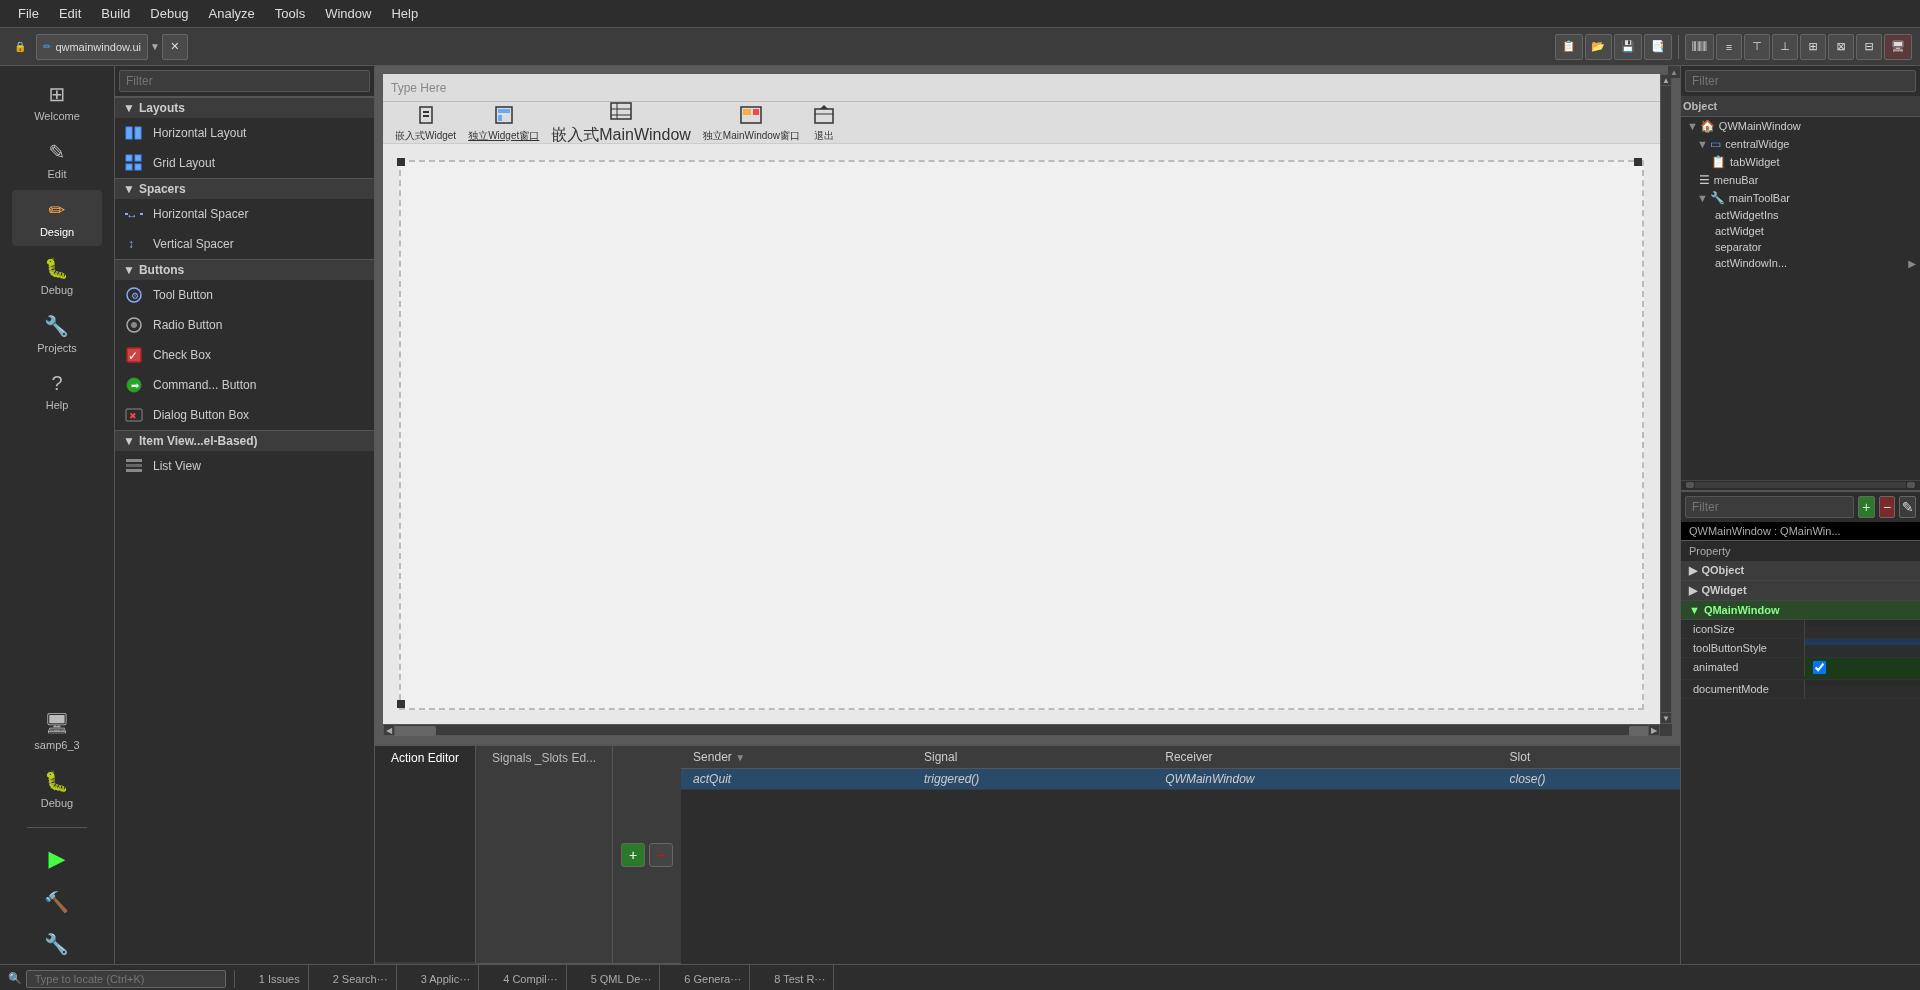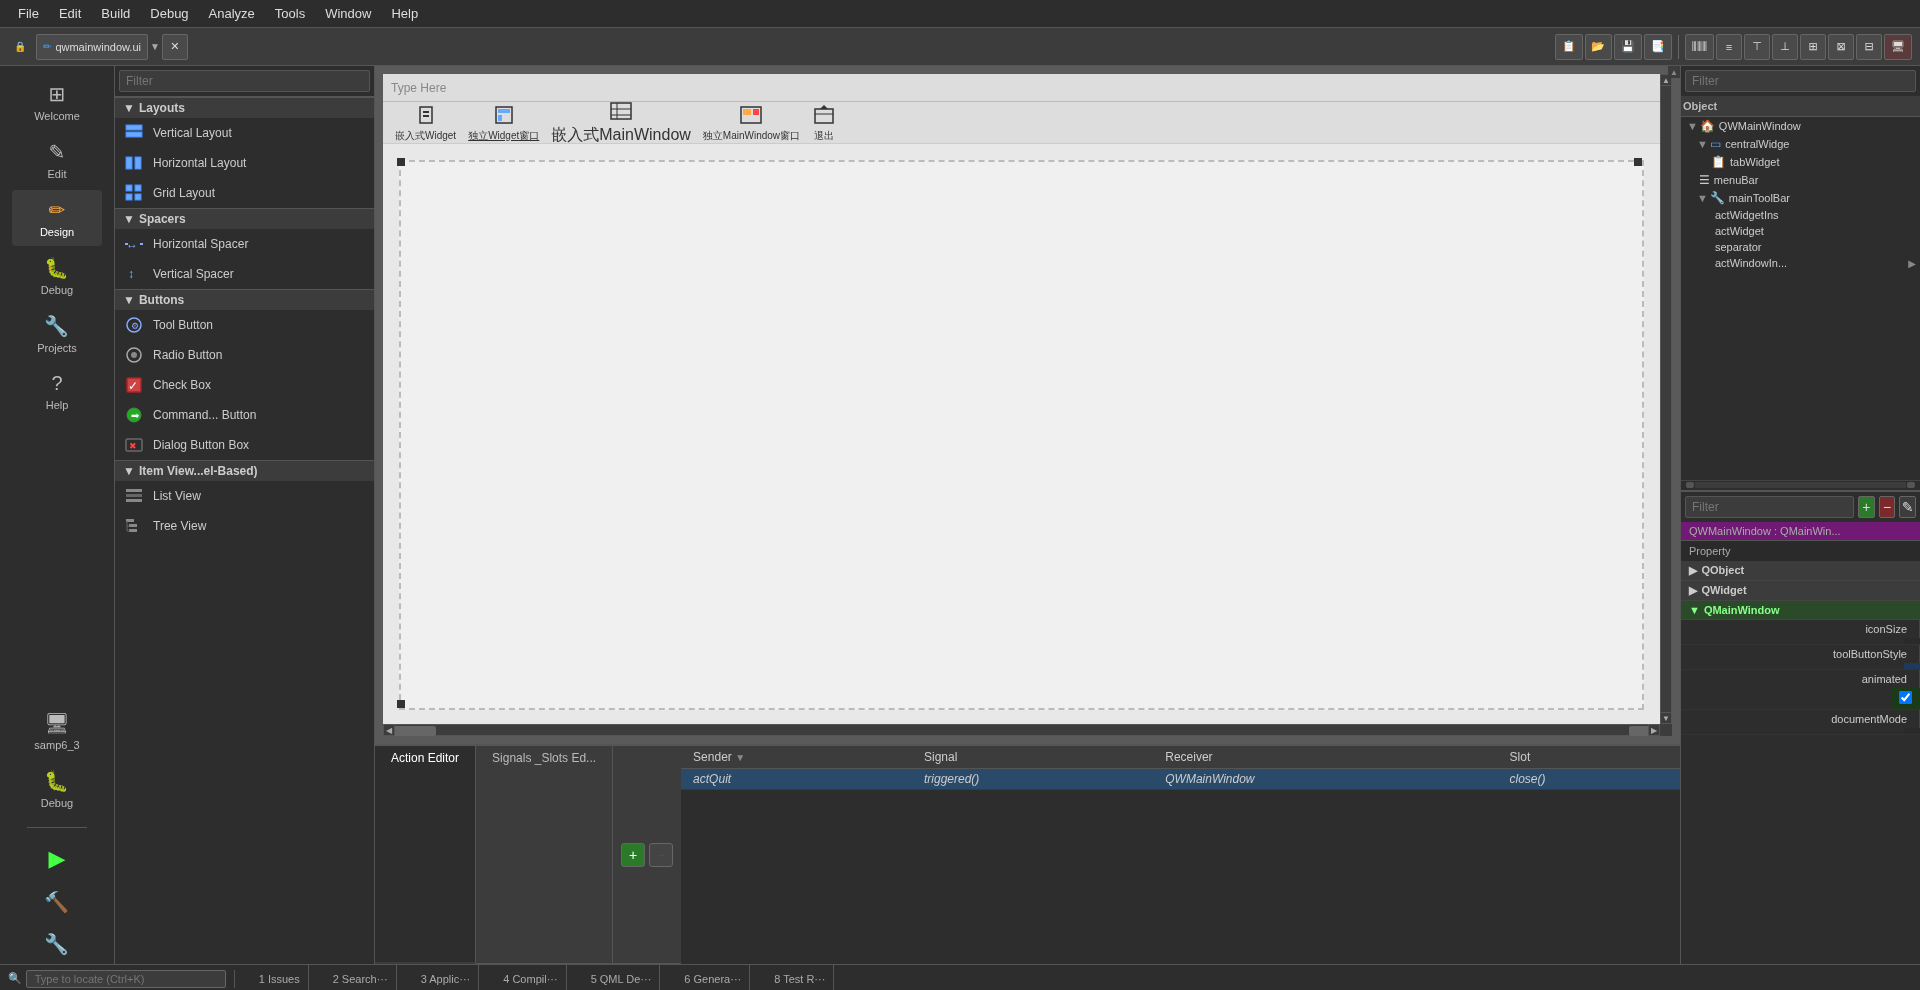--- a/index.html
+++ b/index.html
@@ -60,27 +60,27 @@
     .obj-row .expand { color: #888; cursor: pointer; margin-right: 2px; }
     .obj-name { flex: 1; }
     .obj-icon { margin-right: 4px; font-size: 12px; }
 
     #prop-filter-row { display: flex; align-items: center; gap: 4px; padding: 4px; border-top: 1px solid #555; }
     #prop-filter-row input { flex: 1; background: #3c3c3c; border: 1px solid #555; color: #ddd; padding: 3px 6px; font-size: 12px; border-radius: 2px; }
     .prop-btn { width: 22px; height: 22px; display: flex; align-items: center; justify-content: center; border: 1px solid #666; background: #3c3c3c; color: #ddd; cursor: pointer; border-radius: 2px; font-size: 14px; }
     .prop-btn.green { background: #2a7a2a; }
     .prop-btn.red { background: #7a2a2a; }
 
-    #obj-scope { padding: 3px 8px; font-size: 11px; color: #aaa; background: #701a75; border-bottom: 1px solid #555; }
+    #obj-scope { padding: 3px 8px; font-size: 11px; color: #aaa; background: #000000; border-bottom: 1px solid #555; }
 
     #property-panel { flex: 1; display: flex; flex-direction: column; overflow: hidden; }
     #prop-section-label { padding: 4px 8px; font-size: 11px; color: #aaa; background: #2a2a2a; }
     #prop-table { flex: 1; overflow-y: auto; font-size: 11px; }
     .prop-section { background: #3c3c3c; padding: 3px 8px; color: #ccc; font-weight: bold; display: flex; align-items: center; gap: 4px; border-bottom: 1px solid #444; cursor: pointer; }
-    .prop-row { display: flex; align-items: flex-end; border-bottom: 1px solid #333; flex-direction: column; }
+    .prop-row { display: flex; align-items: flex-start; border-bottom: 1px solid #333; }
     .prop-name { flex: 1; padding: 3px 12px; color: #ccc; background: #2d2d2d; border-right: 1px solid #444; }
     .prop-value { flex: 1; padding: 3px 8px; color: #aaa; background: #2a2a2a; }
     .prop-value.highlight { background: #1e3a5a; color: #8af; }
     .prop-value.green-bg { background: #1a3a1a; color: #8f8; }
 
     
     #statusbar { height: 28px; background: #2d2d2d; border-top: 1px solid #555; display: flex; align-items: center; padding: 0 8px; gap: 16px; font-size: 11px; color: #aaa; }
     .status-item { padding: 0 8px; border-right: 1px solid #555; height: 100%; display: flex; align-items: center; cursor: pointer; }
     #search-box { background: #3c3c3c; border: 1px solid #666; color: #ddd; padding: 2px 8px; font-size: 11px; border-radius: 2px; width: 200px; }
 
@@ -186,29 +186,20 @@
     </div>
     <div id="widget-list">
 
       <div class="widget-section-header">
         <span>▼</span>
         <span>Layouts</span>
       </div>
       <div class="widget-item">
         <div class="widget-icon">
           <svg width="20" height="20" viewBox="0 0 20 20">
-              <rect x="2" y="2" width="16" height="5" fill="#6af" stroke="#48f" stroke-width="1"></rect>
-              <rect x="2" y="9" width="16" height="5" fill="#6af" stroke="#48f" stroke-width="1"></rect>
-            </svg>
-        </div>
-        <span>Vertical Layout</span>
-      </div>
-      <div class="widget-item">
-        <div class="widget-icon">
-          <svg width="20" height="20" viewBox="0 0 20 20">
               <rect x="2" y="4" width="6" height="12" fill="#6af" stroke="#48f" stroke-width="1"></rect>
               <rect x="11" y="4" width="6" height="12" fill="#6af" stroke="#48f" stroke-width="1"></rect>
             </svg>
         </div>
         <span>Horizontal Layout</span>
       </div>
       <div class="widget-item">
         <div class="widget-icon">
           <svg width="20" height="20" viewBox="0 0 20 20">
               <rect x="2" y="2" width="6" height="6" fill="#6af" stroke="#48f" stroke-width="1"></rect>
@@ -299,33 +290,20 @@
       </div>
       <div class="widget-item">
         <div class="widget-icon">
           <svg width="20" height="20" viewBox="0 0 20 20">
               <rect x="2" y="3" width="16" height="3" fill="#888"></rect>
               <rect x="2" y="8" width="16" height="3" fill="#666"></rect>
               <rect x="2" y="13" width="16" height="3" fill="#888"></rect>
             </svg>
         </div>
         <span>List View</span>
-      </div>
-      <div class="widget-item">
-        <div class="widget-icon">
-          <svg width="20" height="20" viewBox="0 0 20 20">
-              <rect x="2" y="3" width="8" height="3" fill="#888"></rect>
-              <rect x="5" y="8" width="8" height="3" fill="#888"></rect>
-              <rect x="5" y="13" width="8" height="3" fill="#888"></rect>
-              <line x1="3" y1="5" x2="3" y2="15" stroke="#666" stroke-width="1"></line>
-              <line x1="3" y1="10" x2="6" y2="10" stroke="#666" stroke-width="1"></line>
-              <line x1="3" y1="15" x2="6" y2="15" stroke="#666" stroke-width="1"></line>
-            </svg>
-        </div>
-        <span>Tree View</span>
       </div>
 
     </div>
   </div>
 
   <div style="flex:1; display:flex; flex-direction:column; min-width:0;">
 
     <div style="flex:1; display:flex; min-height:0;">
       <div id="center-area">
 

